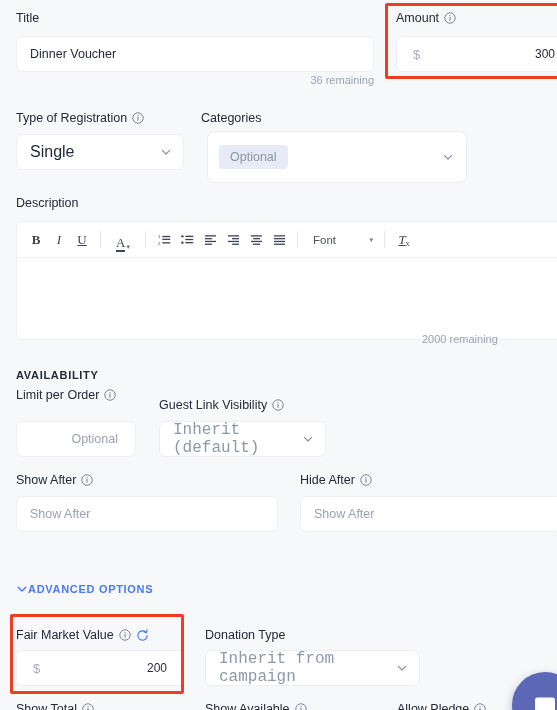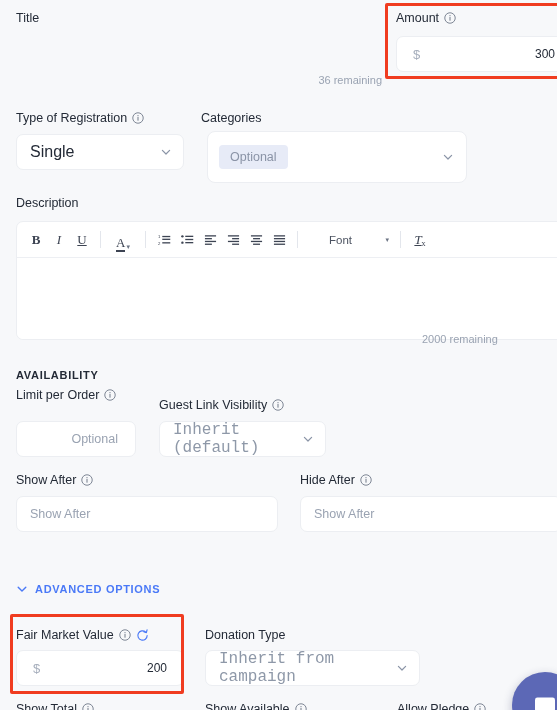--- a/index.html
+++ b/index.html
@@ -207,21 +207,21 @@
 
   .tb-font {
     display: flex;
     align-items: center;
     justify-content: space-between;
     width: 72px;
     height: 24px;
     padding: 0 4px 0 8px;
     font-size: 11.5px;
     color: #4c5361;
-    margin-left: 16px;
+    margin-left: 0;
   }
   .tb-font .caret { font-size: 7px; color: #6c7484; }
 
   .tb-clear {
     font-family: "Liberation Serif", serif;
     font-size: 13px;
     font-style: italic;
     text-decoration: underline;
     position: relative;
     width: 24px;
@@ -245,21 +245,20 @@
     font-size: 11px;
     font-weight: bold;
     letter-spacing: 0.7px;
     color: #232a36;
   }
 
   
   .adv-link {
     display: flex;
     align-items: center;
-    gap: 7px;
     color: #4a79f7;
     font-size: 11px;
     font-weight: bold;
     letter-spacing: 0.7px;
     text-align: right;
   }
   .adv-link .chev-blue { width: 12px; height: 12px; color: #4a79f7; }
   .adv-link .chev-blue svg { display: block; }
 
   
@@ -292,22 +291,25 @@
 <body>
 
 <div class="page">
 
   <div class="abs" style="left:16px; top:11px;">
     <div class="fld-label">
       <span>Title</span>
     </div>
   </div>
 
-
-  <div class="abs helper" style="left:24px; top:74px; width:358px;">36 remaining</div>
+  <div class="abs input-box" style="left:16px; top:36px; width:358px;">
+    <span>Dinner Voucher</span>
+  </div>
+
+  <div class="abs helper" style="left:16px; top:74px; width:358px;">36 remaining</div>
 
   <div class="abs" style="left:396px; top:11px;">
     <div class="fld-label">
       <span>Amount</span>
       <span class="info-icon">
         <svg viewBox="0 0 14 14" width="12" height="12">
           <circle cx="7" cy="7" r="6.1" fill="none" stroke="#6b7484" stroke-width="1"></circle>
           <rect x="6.45" y="5.8" width="1.1" height="4.3" fill="#6b7484"></rect>
           <rect x="6.45" y="3.6" width="1.1" height="1.3" fill="#6b7484"></rect>
         </svg>

